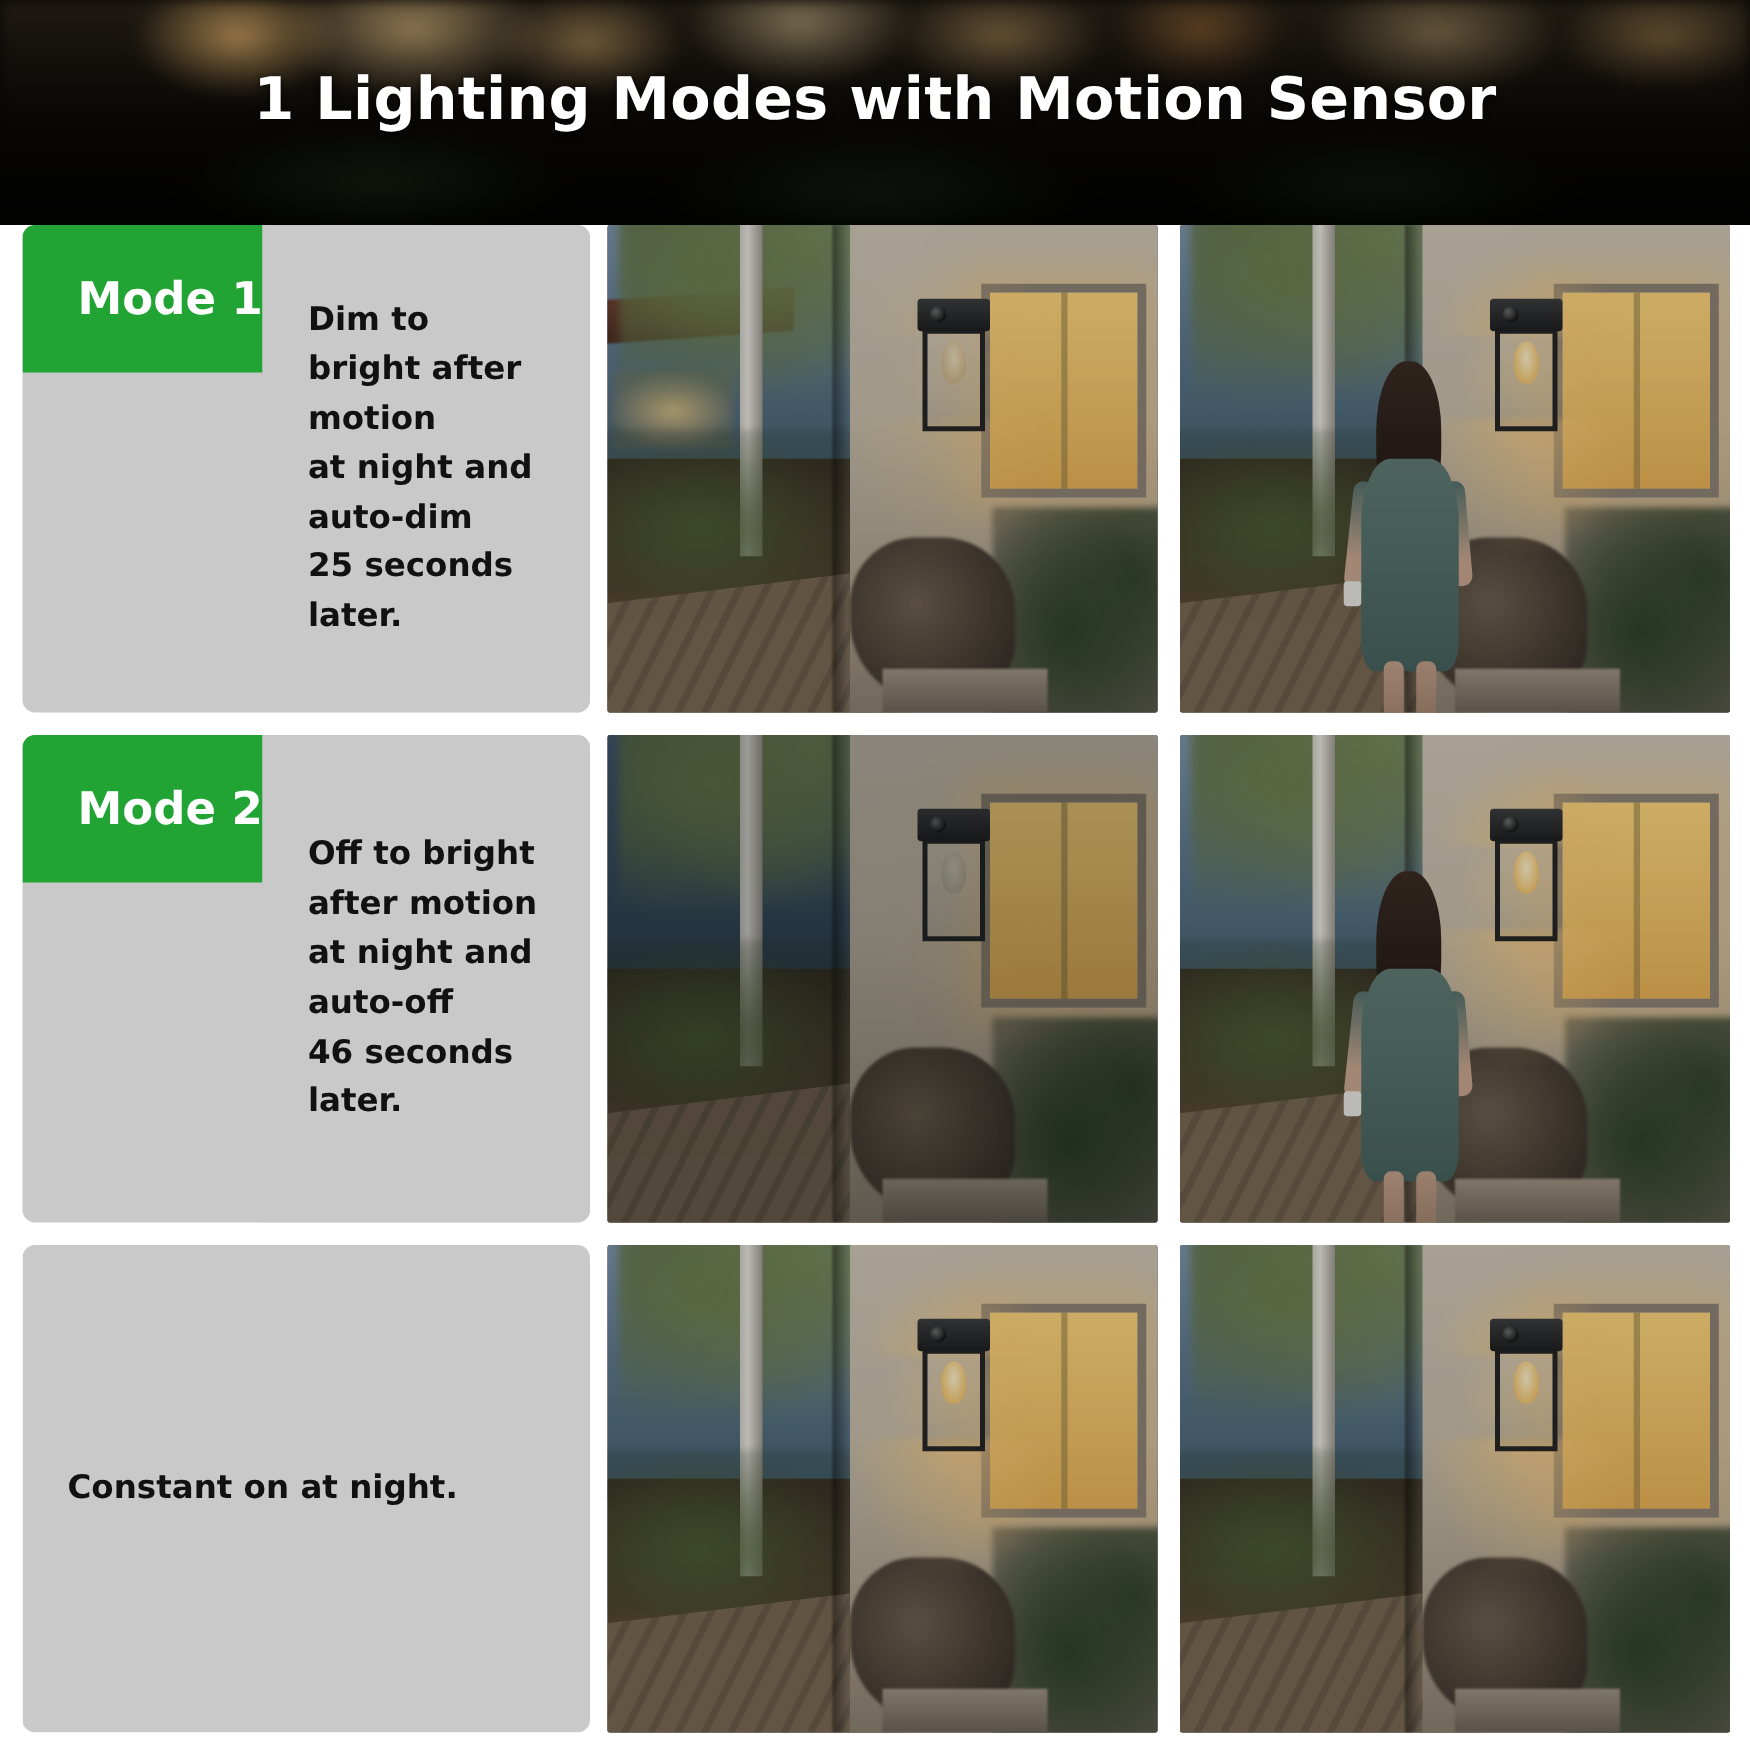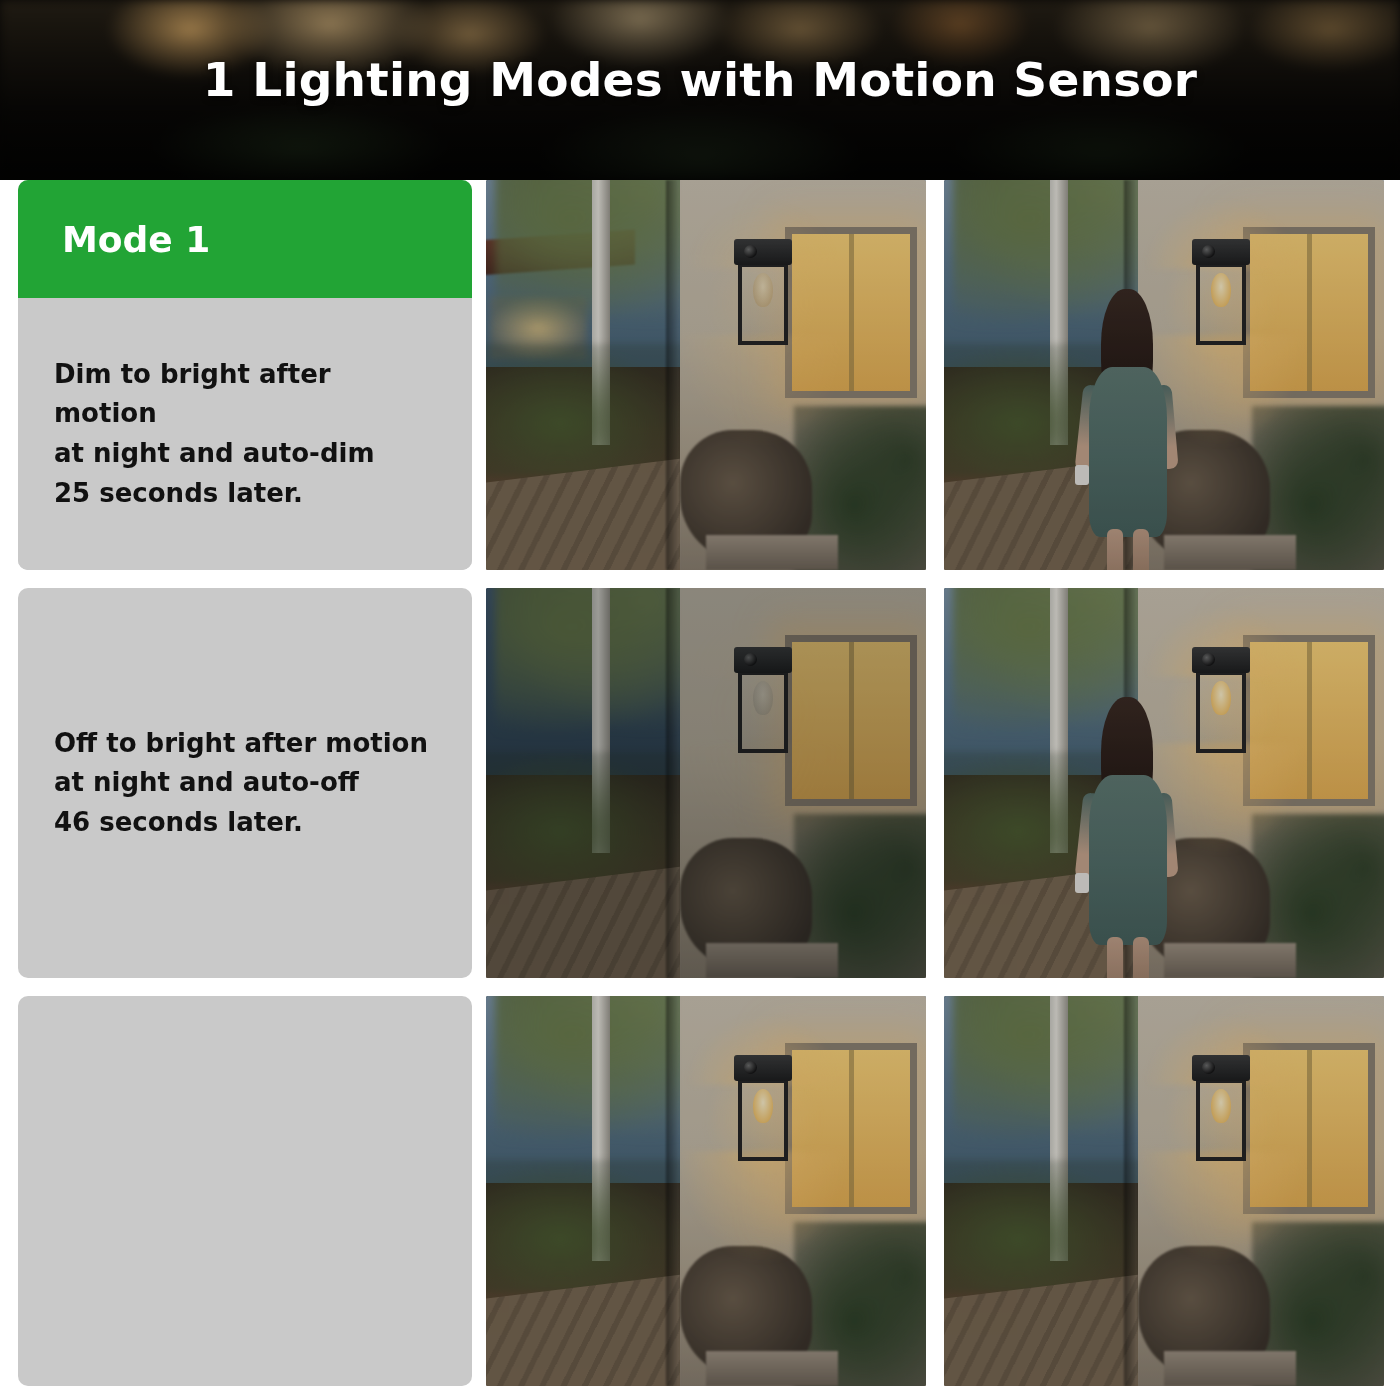--- a/index.html
+++ b/index.html
@@ -75,21 +75,21 @@
   .row:last-child { margin-bottom: 0; }
 
   .card {
     width: 454px;
     margin-left: 18px;
     margin-right: 14px;
     border-radius: 10px;
     overflow: hidden;
     background: #c9c9c9;
     display: flex;
-    flex-direction: column;
+    flex-direction: row;
   }
   .card-head {
     height: 118px;
     background: #22a435;
     display: flex;
     align-items: center;
     padding-left: 44px;
     box-sizing: border-box;
   }
   .card-head-text {
@@ -461,20 +461,23 @@
         <div class="w-phone"></div>
         <div class="w-leg-l"></div>
         <div class="w-leg-r"></div>
       </div>
       <div class="photo-dark-overlay"></div>
     </div>
   </div>
 
   <div class="row">
     <div class="card">
+      <div class="card-head">
+        <span class="card-head-text">Mode 2</span>
+      </div>
       <div class="card-body">
         <span class="card-body-text">Off to bright after motion
 at night and auto-off
 46 seconds later.</span>
       </div>
     </div>
 
     <div class="photo">
       <div class="sky dark"></div>
       <div class="ground"></div>
@@ -532,20 +535,23 @@
         <div class="w-phone"></div>
         <div class="w-leg-l"></div>
         <div class="w-leg-r"></div>
       </div>
       <div class="photo-dark-overlay"></div>
     </div>
   </div>
 
   <div class="row">
     <div class="card">
+      <div class="card-body">
+        <span class="card-body-text">Constant on at night.</span>
+      </div>
     </div>
 
     <div class="photo">
       <div class="sky"></div>
       <div class="ground"></div>
       <div class="tree-canopy"></div>
       <div class="tree"></div>
       <div class="grass-left"></div>
       <div class="path"></div>
       <div class="wall"></div>

